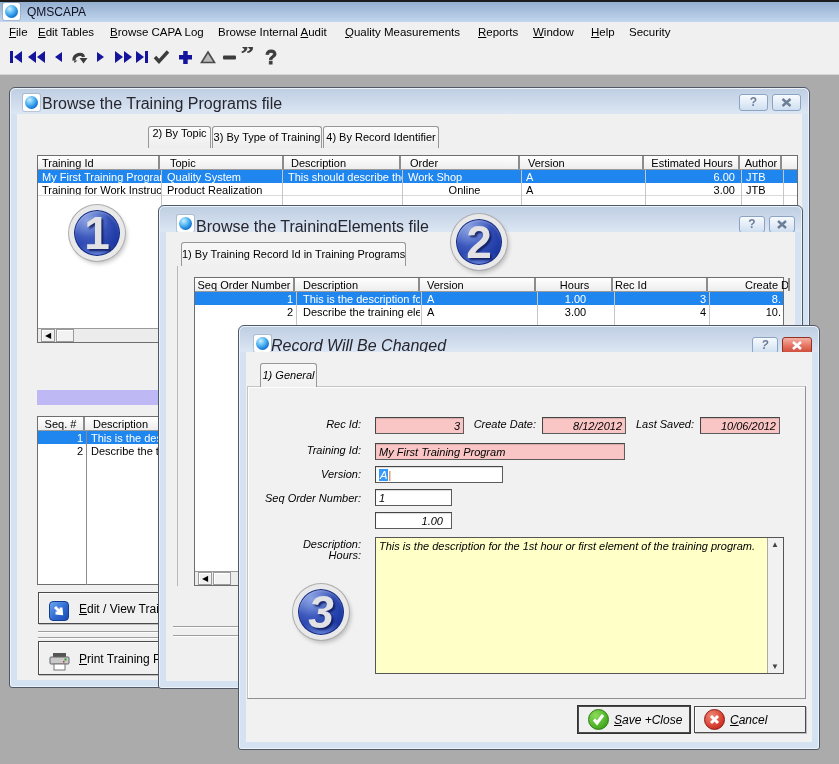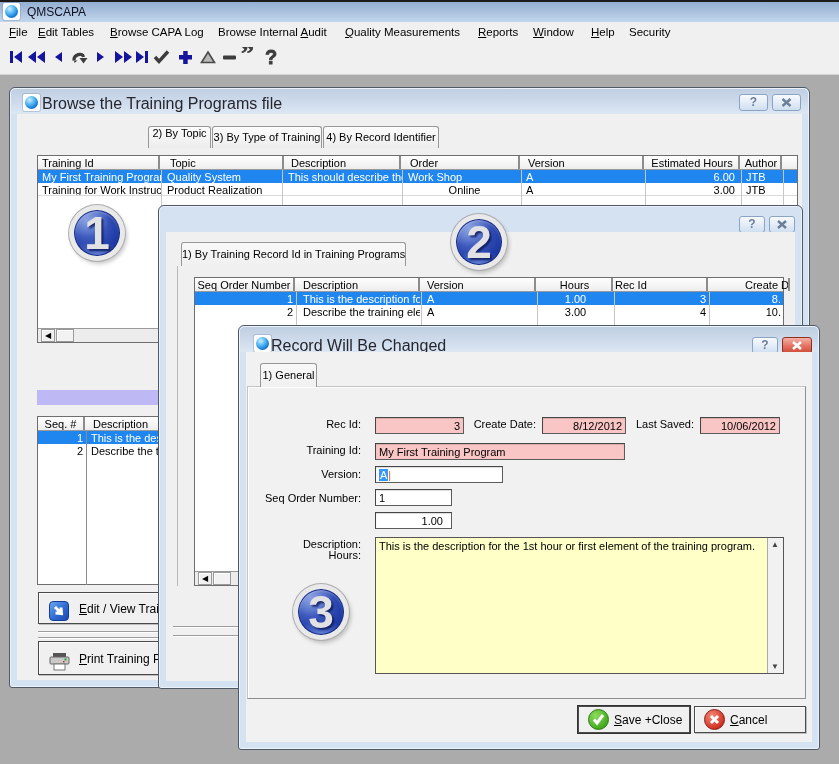--- a/index.html
+++ b/index.html
@@ -249,20 +249,26 @@
       <rect x="1" y="5" width="19" height="7" rx="1" fill="#c9c9c9" stroke="#666"></rect>
       <rect x="15.5" y="6.5" width="2" height="2" fill="#2aa02a"></rect>
       <rect x="14" y="9" width="1.5" height="1.5" fill="#c03030"></rect>
       <rect x="5" y="12" width="11" height="6" fill="#fff" stroke="#777"></rect>
     </svg>
     <div style="position:absolute; left:40px; top:10px;"><u>P</u>rint Training Program Report</div>
   </div>
 </div>
 
 <div class="win" id="win2" style="left:158px; top:205px; width:645px; height:484px;">
+  <div class="cap">
+    <div class="globe" style="left:17px; top:8px;">
+        <i></i>
+      </div>
+    <div class="ttl" style="left:36px; top:11px;">Browse the TrainingElements file</div>
+  </div>
   <div class="capbtn" style="left:580px; top:10px; width:26px;">?</div>
   <div class="capbtn" style="left:610px; top:10px; width:26px;"><svg width="24" height="15" viewBox="0 0 24 15">
         <path d="M8 4 L16 11 M16 4 L8 11" stroke="#6d7e97" stroke-width="2.4"></path>
       </svg></div>
   <div class="client"></div>
 
   <div class="tab on" style="left:22px; top:36px; width:225px; height:24px; padding-top:5px;">1) By Training Record Id in Training Programs</div>
 
   <div class="lst" style="left:35px; top:71px; width:590px; height:309px;">
     <div class="hdr">
@@ -303,21 +309,21 @@
   <div style="position:absolute; left:18px; top:60px; width:1px; height:320px; background:#b8b8b8;"></div>
   <div class="badge" style="left:292px; top:8px;">
       <i></i>
       <b>2</b>
     </div>
 
   <div class="groove" style="left:14px; top:420px; width:300px;"></div>
   <div class="groove" style="left:14px; top:429px; width:300px;"></div>
 </div>
 
-<div class="win" id="win3" style="left:238px; top:325px; width:582px; height:425px;">
+<div class="win" id="win3" style="left:238px; top:325px; width:582px; height:425px;font-style:italic;">
   <div class="cap">
     <div class="globe" style="left:14px; top:8px;">
         <i></i>
       </div>
     <div class="ttl" style="left:31px; top:10px;">Record Will Be Changed</div>
   </div>
   <div class="capbtn" style="left:513px; top:11px; width:26px;">?</div>
   <div class="capbtn red" style="left:543px; top:11px; width:30px;"><svg width="28" height="15" viewBox="0 0 28 15">
         <path d="M10 4 L18 11 M18 4 L10 11" stroke="#fff" stroke-width="2.6"></path>
       </svg></div>

